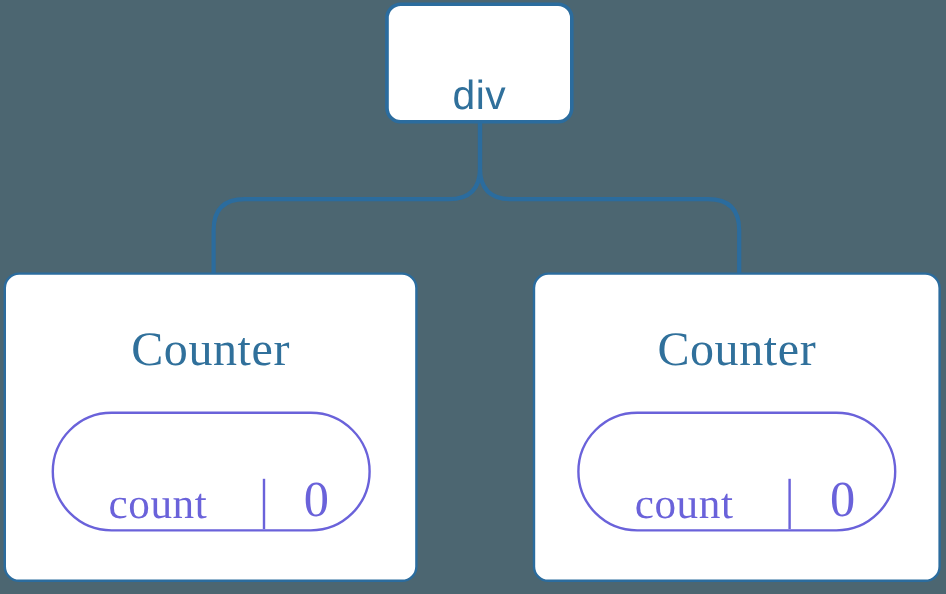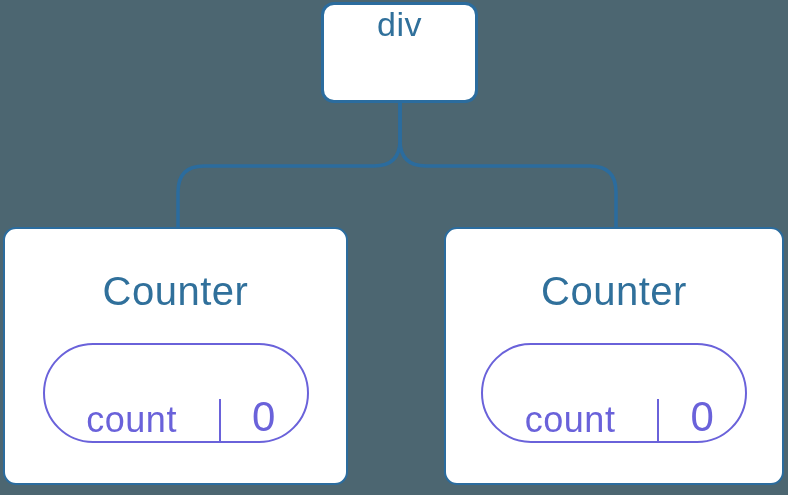--- a/index.html
+++ b/index.html
@@ -39,32 +39,33 @@
     display: flex;
     flex-direction: column;
     align-items: center;
   }
   .node-root {
     left: 321px;
     top: 2px;
     width: 157px;
     height: 101px;
     border-width: 3px;
-    justify-content: flex-start;
+    justify-content: flex-end;
   }
   .node-root .node-label {
     font-size: 34px;
     color: var(--text-blue, #30709B);
     font-weight: 500;
     letter-spacing: 0.5px;
   }
   .node-counter {
     top: 227px;
     width: 345px;
     height: 258px;
+    font-family: Liberation Serif, serif;
   }
   .node-counter.left  { left: 3px; }
   .node-counter.right { left: 444px; width: 340px; }
   .counter-title {
     margin-top: 38px;
     font-size: 40px;
     line-height: 48px;
     color: var(--text-blue, #30709B);
     font-weight: 500;
     letter-spacing: 0.5px;

